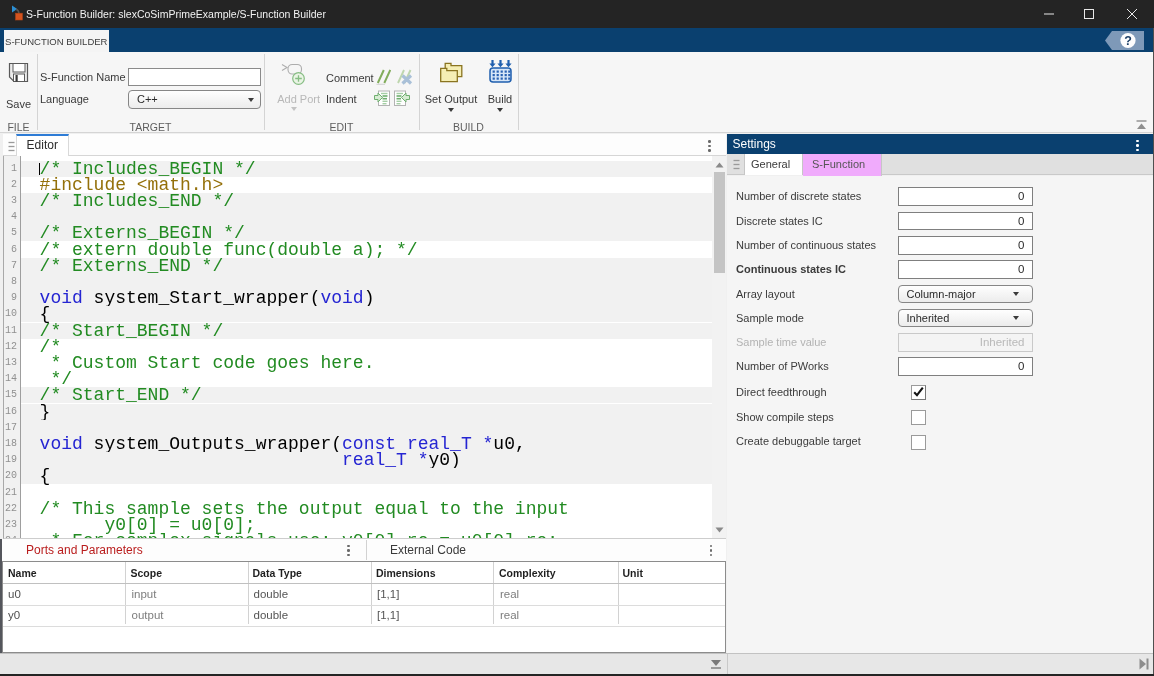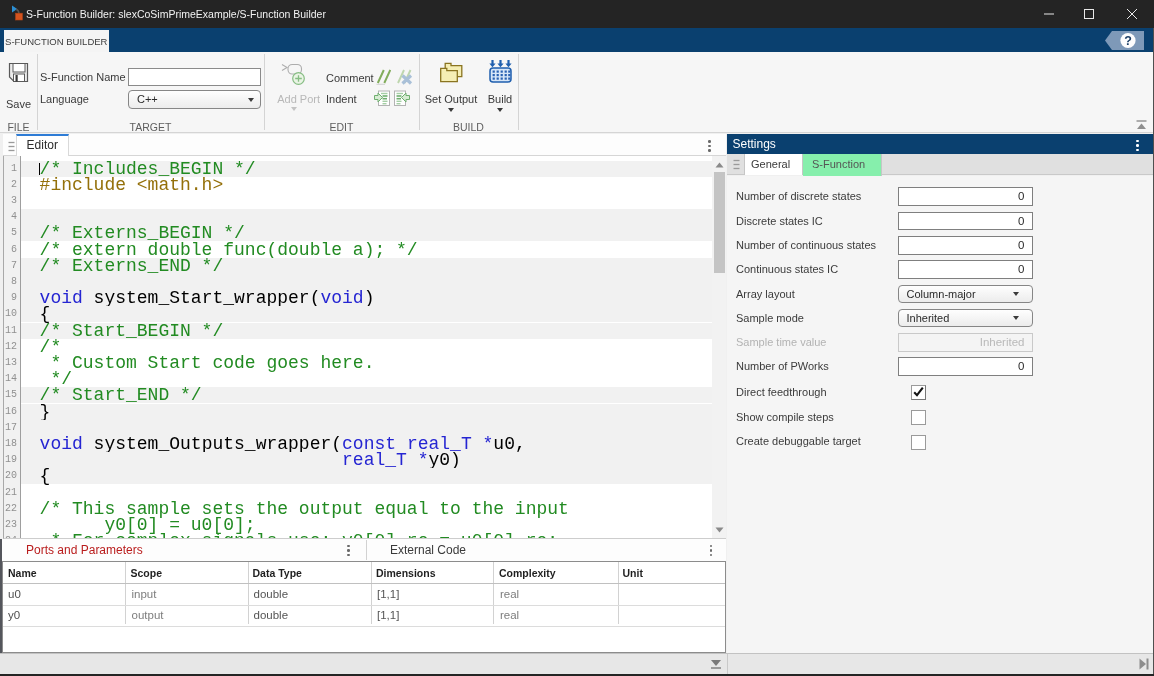--- a/index.html
+++ b/index.html
@@ -219,20 +219,21 @@
       </div>
   </div>
   <div class="abs" id="ed-area">
     <div class="abs" id="gutter" style="height:382.5px;"></div>
     <div class="abs" id="ed-rows" style="left:0;top:1px;width:723px;height:382px;">
       <div class="lnum" style="top:4.0px">1</div>
       <div class="crow prot" style="top:4.0px"><span class="cursor"></span><span class="cm">/* Includes_BEGIN */</span></div>
       <div class="lnum" style="top:20.2px">2</div>
       <div class="crow" style="top:20.2px"><span class="pp">#include &lt;math.h&gt;</span></div>
       <div class="lnum" style="top:36.4px">3</div>
+      <div class="crow prot" style="top:36.4px"><span class="cm">/* Includes_END */</span></div>
       <div class="lnum" style="top:52.6px">4</div>
       <div class="crow prot" style="top:52.6px"></div>
       <div class="lnum" style="top:68.8px">5</div>
       <div class="crow prot" style="top:68.8px"><span class="cm">/* Externs_BEGIN */</span></div>
       <div class="lnum" style="top:85.0px">6</div>
       <div class="crow" style="top:85.0px"><span class="cm">/* extern double func(double a); */</span></div>
       <div class="lnum" style="top:101.2px">7</div>
       <div class="crow prot" style="top:101.2px"><span class="cm">/* Externs_END */</span></div>
       <div class="lnum" style="top:117.4px">8</div>
       <div class="crow prot" style="top:117.4px"></div>
@@ -335,31 +336,31 @@
     <svg class="abs" style="left:6px;top:5px" width="7" height="11" viewBox="0 0 7 11">
       <g stroke="#9a9a9a" stroke-width="1.3">
           <line x1="0.5" y1="1.5" x2="6.5" y2="1.5"></line>
           <line x1="0.5" y1="5.5" x2="6.5" y2="5.5"></line>
           <line x1="0.5" y1="9.5" x2="6.5" y2="9.5"></line>
         </g>
     </svg>
     <div class="abs" style="left:17px;top:0;width:1px;height:21px;background:#c6c6c6;"></div>
     <div class="abs" style="left:18px;top:0;width:58px;height:21.2px;background:#fff;border-right:1px solid #c6c6c6;box-sizing:border-box;
       font-size:11px;color:#3a3a3a;line-height:21px;padding-left:6px;">General</div>
-    <div class="abs" style="left:76px;top:0;width:78.5px;height:36px;background:#86efac;border-right:1px solid #c6c6c6;box-sizing:border-box;
+    <div class="abs" style="left:76px;top:0;width:78.5px;height:36px;background:#f0abfc;border-right:1px solid #c6c6c6;box-sizing:border-box;
       font-size:11px;color:#555;line-height:21px;padding-left:9px;">S-Function</div>
   </div>
   <div class="abs" id="set-form">
     <div class="abs flabel" style="top:11.9px;">Number of discrete states</div>
     <div class="abs finput" style="top:11.9px;">0</div>
     <div class="abs flabel" style="top:36.2px;">Discrete states IC</div>
     <div class="abs finput" style="top:36.2px;">0</div>
     <div class="abs flabel" style="top:60.5px;">Number of continuous states</div>
     <div class="abs finput" style="top:60.5px;">0</div>
-    <div class="abs flabel" style="top:84.8px;">Continuous states IC</div>
+    <div class="abs flabel" style="top:84.8px;font-weight:bold;">Continuous states IC</div>
     <div class="abs finput" style="top:84.8px;">0</div>
     <div class="abs flabel" style="top:109.0px;">Array layout</div>
     <div class="abs combo fcombo" style="top:109.0px;">Column-major</div>
     <div class="abs tsarrow" style="left:286px;top:116.6px;"></div>
     <div class="abs flabel" style="top:133.3px;">Sample mode</div>
     <div class="abs combo fcombo" style="top:133.3px;">Inherited</div>
     <div class="abs tsarrow" style="left:286px;top:140.9px;"></div>
     <div class="abs flabel dis" style="top:157.5px;">Sample time value</div>
     <div class="abs finput dis" style="top:157.5px;">Inherited</div>
     <div class="abs flabel" style="top:181.8px;">Number of PWorks</div>

